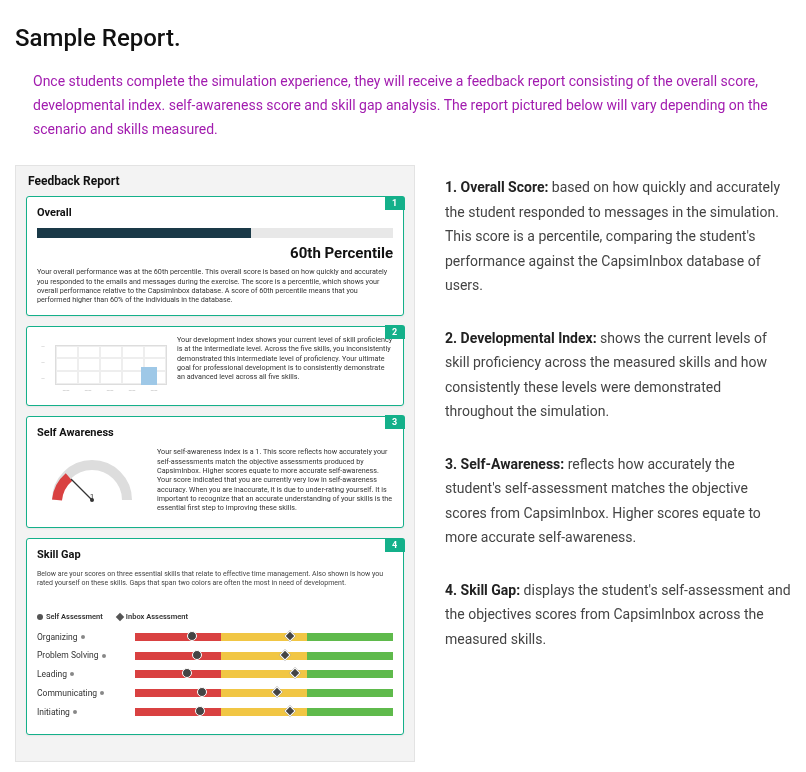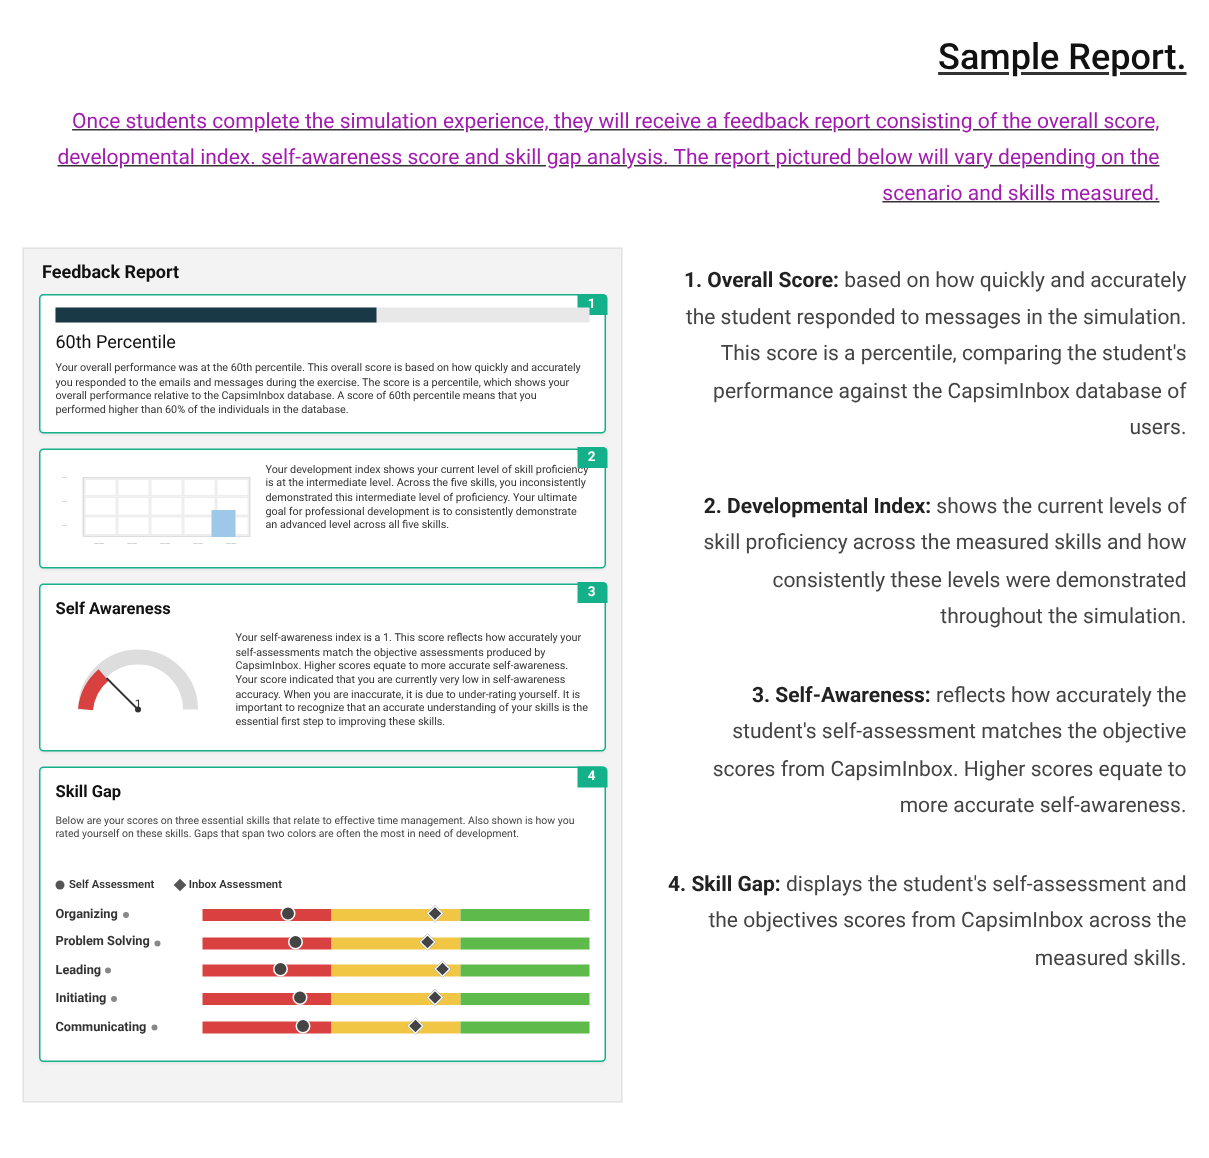--- a/index.html
+++ b/index.html
@@ -6,21 +6,21 @@
   body {
     font-family: -apple-system, "Segoe UI", Roboto, "Helvetica Neue", Arial, sans-serif;
     background: #fff;
     color: #333;
     width: 806px;
     margin: 0;
     padding: 20px 15px 15px 15px;
     font-size: 15px;
     line-height: 1.5;
   }
-  .header { text-align: right; margin-bottom: 24px; text-decoration: underline; }
+  .header { text-align: left; margin-bottom: 24px; }
   .header h1 {
     font-size: 24px;
     font-weight: 500;
     color: #111;
     margin-bottom: 14px;
   }
   .header p {
     font-size: 14px;
     line-height: 1.7;
     color: #a21caf;
@@ -36,21 +36,20 @@
     width: 400px;
     flex: 0 0 auto;
     background: #f3f3f3;
     padding: 4px 10px 16px 10px;
     border: 1px solid #e3e3e3;
     position: relative;
   }
   .right {
     flex: 1;
     padding-top: 10px;
-    text-align: right;
   }
   .report-title {
     font-weight: 700;
     font-size: 12px;
     color: #111;
     padding: 2px 2px 6px 2px;
   }
   .card {
     background: #fff;
     border: 1.5px solid #14b08a;
@@ -97,23 +96,23 @@
     background: #e8e8e8;
     position: relative;
     margin-bottom: 4px;
   }
   .overall-bar-fill {
     background: #1a3947;
     height: 100%;
     width: 60%;
   }
   .percentile {
-    text-align: left;
-    font-weight: 400;
-    font-size: 12px;
+    text-align: right;
+    font-weight: 700;
+    font-size: 15px;
     color: #111;
     margin-bottom: 3px;
   }
   
   .dev-figure {
     width: 130px; height: 60px;
     flex: 0 0 auto;
     position: relative;
   }
   .dev-grid {
@@ -154,21 +153,21 @@
     width: 6px; height: 6px; display:inline-block; vertical-align:middle;
     margin-right:3px;
   }
   .legend .circle { border-radius:50%; background:#555; }
   .legend .diamond { transform: rotate(45deg); background:#555; }
   .skill-row {
     display:flex; align-items:center; gap:8px;
     margin: 6px 0;
   }
   .skill-row .label {
-    width: 90px; font-size: 8.5px; font-weight:700;
+    width: 90px; font-size: 8.5px; font-weight:400;
     display:flex; align-items:center; gap:3px;
   }
   .skill-row .tiny-dot { width:4px; height:4px; border-radius:50%; background:#888; }
   .skill-bar {
     flex: 1;
     height: 8px;
     display:flex;
     position:relative;
   }
   .seg { flex:1; height:100%; }
@@ -199,20 +198,21 @@
   <p>Once students complete the simulation experience, they will receive a feedback report consisting of the overall score, developmental index. self-awareness score and skill gap analysis. The report pictured below will vary depending on the scenario and skills measured.</p>
 </div>
 
 <div class="two-col">
 
   <div class="left">
     <div class="report-title">Feedback Report</div>
 
     <div class="card">
       <div class="badge">1</div>
+      <h3>Overall</h3>
       <div class="overall-bar">
         <div class="overall-bar-fill" style="width: 60%;"></div>
       </div>
       <div class="percentile">60th Percentile</div>
       <div class="card-text">Your overall performance was at the 60th percentile. This overall score is based on how quickly and accurately you responded to the emails and messages during the exercise. The score is a percentile, which shows your overall performance relative to the CapsimInbox database. A score of 60th percentile means that you performed higher than 60% of the individuals in the database.</div>
     </div>
 
     <div class="card">
       <div class="badge">2</div>
       <div class="body">
@@ -308,42 +308,42 @@
             <div class="skill-bar">
               <div class="seg red"></div>
               <div class="seg yellow"></div>
               <div class="seg green"></div>
               <div class="marker circle" style="left:20%;"></div>
               <div class="marker diamond" style="left:62%;"></div>
             </div>
           </div>
           <div class="skill-row">
             <div class="label">
+              <span>Communicating</span>
+              <span class="tiny-dot"></span>
+            </div>
+            <div class="skill-bar">
+              <div class="seg red"></div>
+              <div class="seg yellow"></div>
+              <div class="seg green"></div>
+              <div class="marker circle" style="left:26%;"></div>
+              <div class="marker diamond" style="left:55%;"></div>
+            </div>
+          </div>
+          <div class="skill-row">
+            <div class="label">
               <span>Initiating</span>
               <span class="tiny-dot"></span>
             </div>
             <div class="skill-bar">
               <div class="seg red"></div>
               <div class="seg yellow"></div>
               <div class="seg green"></div>
               <div class="marker circle" style="left:25%;"></div>
               <div class="marker diamond" style="left:60%;"></div>
-            </div>
-          </div>
-          <div class="skill-row">
-            <div class="label">
-              <span>Communicating</span>
-              <span class="tiny-dot"></span>
-            </div>
-            <div class="skill-bar">
-              <div class="seg red"></div>
-              <div class="seg yellow"></div>
-              <div class="seg green"></div>
-              <div class="marker circle" style="left:26%;"></div>
-              <div class="marker diamond" style="left:55%;"></div>
             </div>
           </div>
         </div>
     </div>
   </div>
 
   <div class="right">
     <div class="item">
       <b>1. Overall Score:</b><span> based on how quickly and accurately the student responded to messages in the simulation. This score is a percentile, comparing the student's performance against the CapsimInbox database of users.</span>
     </div>

